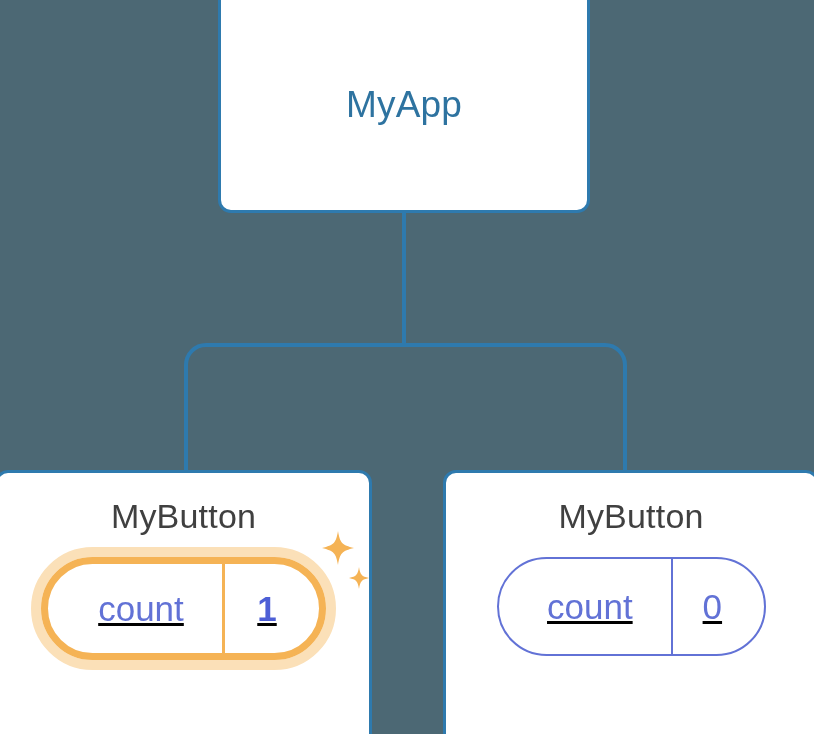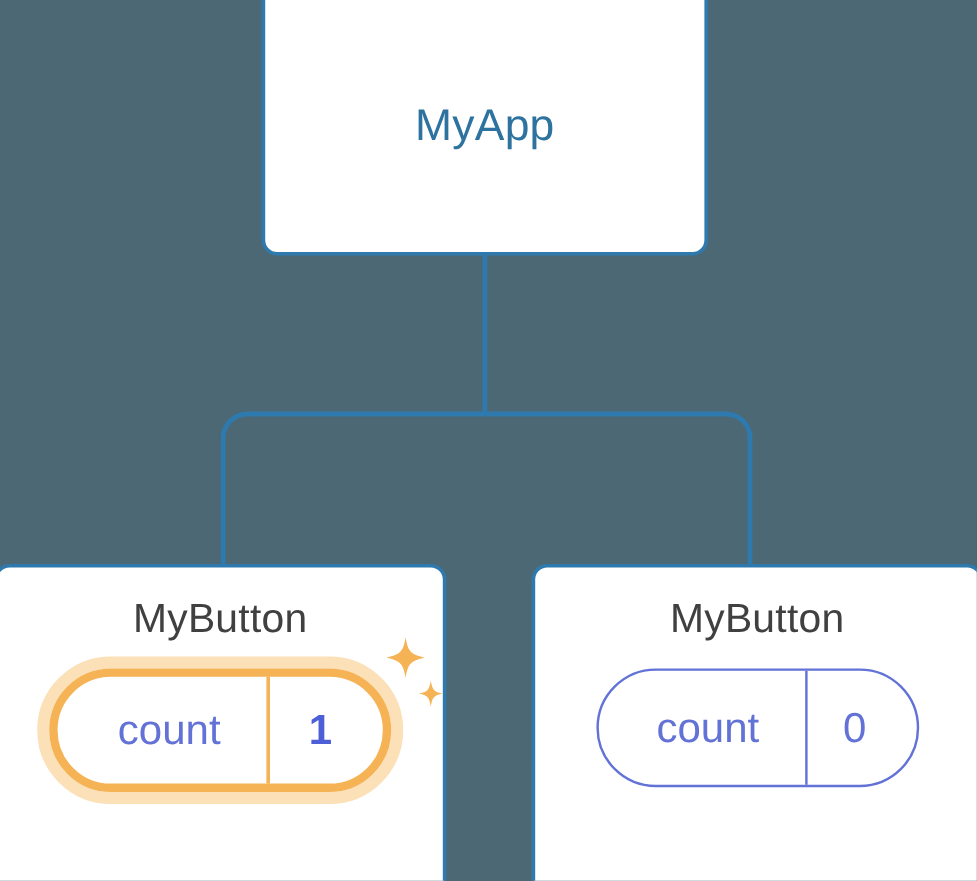--- a/index.html
+++ b/index.html
@@ -78,20 +78,21 @@
     font-size: 34px;
     font-weight: 300;
     line-height: 1;
     letter-spacing: 0.2px;
   }
 
   
   .pill-wrap {
     position: relative;
     margin-top: 24px;
+    text-decoration: underline;
   }
   .pill {
     display: flex;
     align-items: stretch;
     box-sizing: border-box;
     background: #ffffff;
   }
   .pill .seg {
     display: flex;
     align-items: center;

